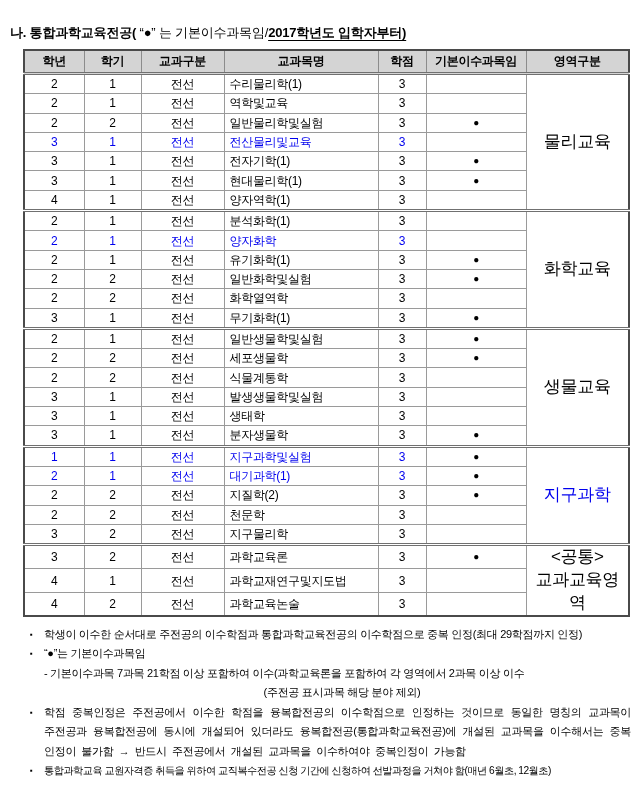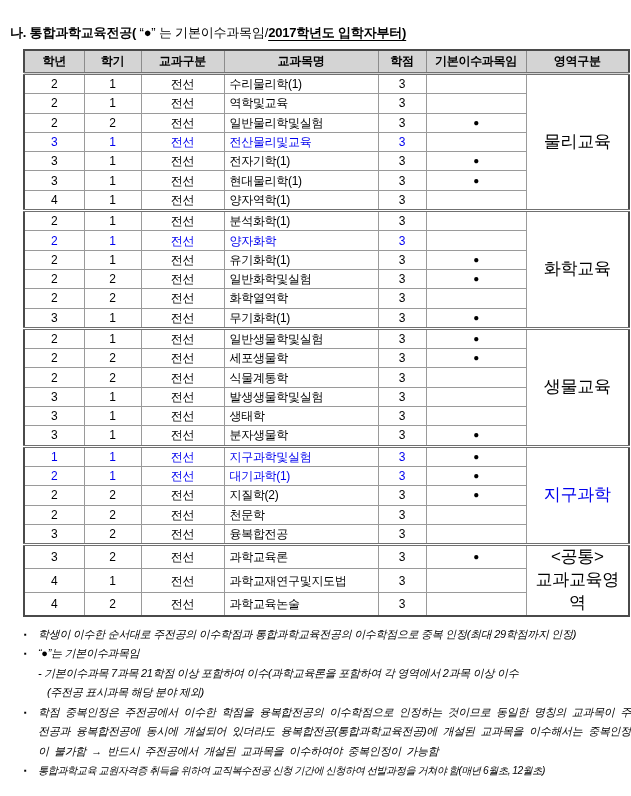--- a/index.html
+++ b/index.html
@@ -34,25 +34,25 @@
     letter-spacing:-0.3px; line-height:1;
     overflow:hidden; white-space:nowrap;
   }
   td.course { text-align:left; padding-left:5px;margin-top:32px; }
   td.basic  { font-size:10px; }
   tr.hl td  { color:#0000ee; }
   tr.hl td.basic { color:#000; }
   tr.section-start td { border-top:3px double #707070; }
   td.area { font-size:17px; line-height:1.35; white-space:normal; }
 
-  .notes { margin:8px 0 0 16px; font-size:11px; line-height:19.5px; letter-spacing:-0.3px;font-style:italic; }
+  .notes { margin:8px 0 0 22px; font-size:11px; line-height:19.5px; letter-spacing:-0.3px; }
   .nline { padding-left:14px; text-indent:-14px; white-space:nowrap; }
   .nwrap { padding-left:14px; text-indent:-14px; white-space:normal; text-align:justify; word-spacing:2.5px; }
   .cont  { padding-left:14px; text-indent:0; }
-  .cont2 { padding-left:23px; text-indent:0; }
+  .cont2 { padding-left:23px; text-indent:0;text-align:center; }
   .bul { display:inline-block; width:14px; font-size:8px; vertical-align:1px; text-indent:0; }
   .n5 { font-size:10.2px; letter-spacing:-0.5px; }
   b.inb { letter-spacing:-0.3px; }
 </style>
 </head>
 <body>
 
 <div class="page">
 
   <div class="title">
@@ -266,21 +266,21 @@
           <td>2</td>
           <td>전선</td>
           <td class="course">천문학</td>
           <td>3</td>
           <td class="basic"></td>
         </tr>
         <tr>
           <td>3</td>
           <td>2</td>
           <td>전선</td>
-          <td class="course">융복합전공</td>
+          <td class="course">지구물리학</td>
           <td>3</td>
           <td class="basic"></td>
         </tr>
         <tr class="section-start">
           <td>3</td>
           <td>2</td>
           <td>전선</td>
           <td class="course">과학교육론</td>
           <td>3</td>
           <td class="basic">●</td>

